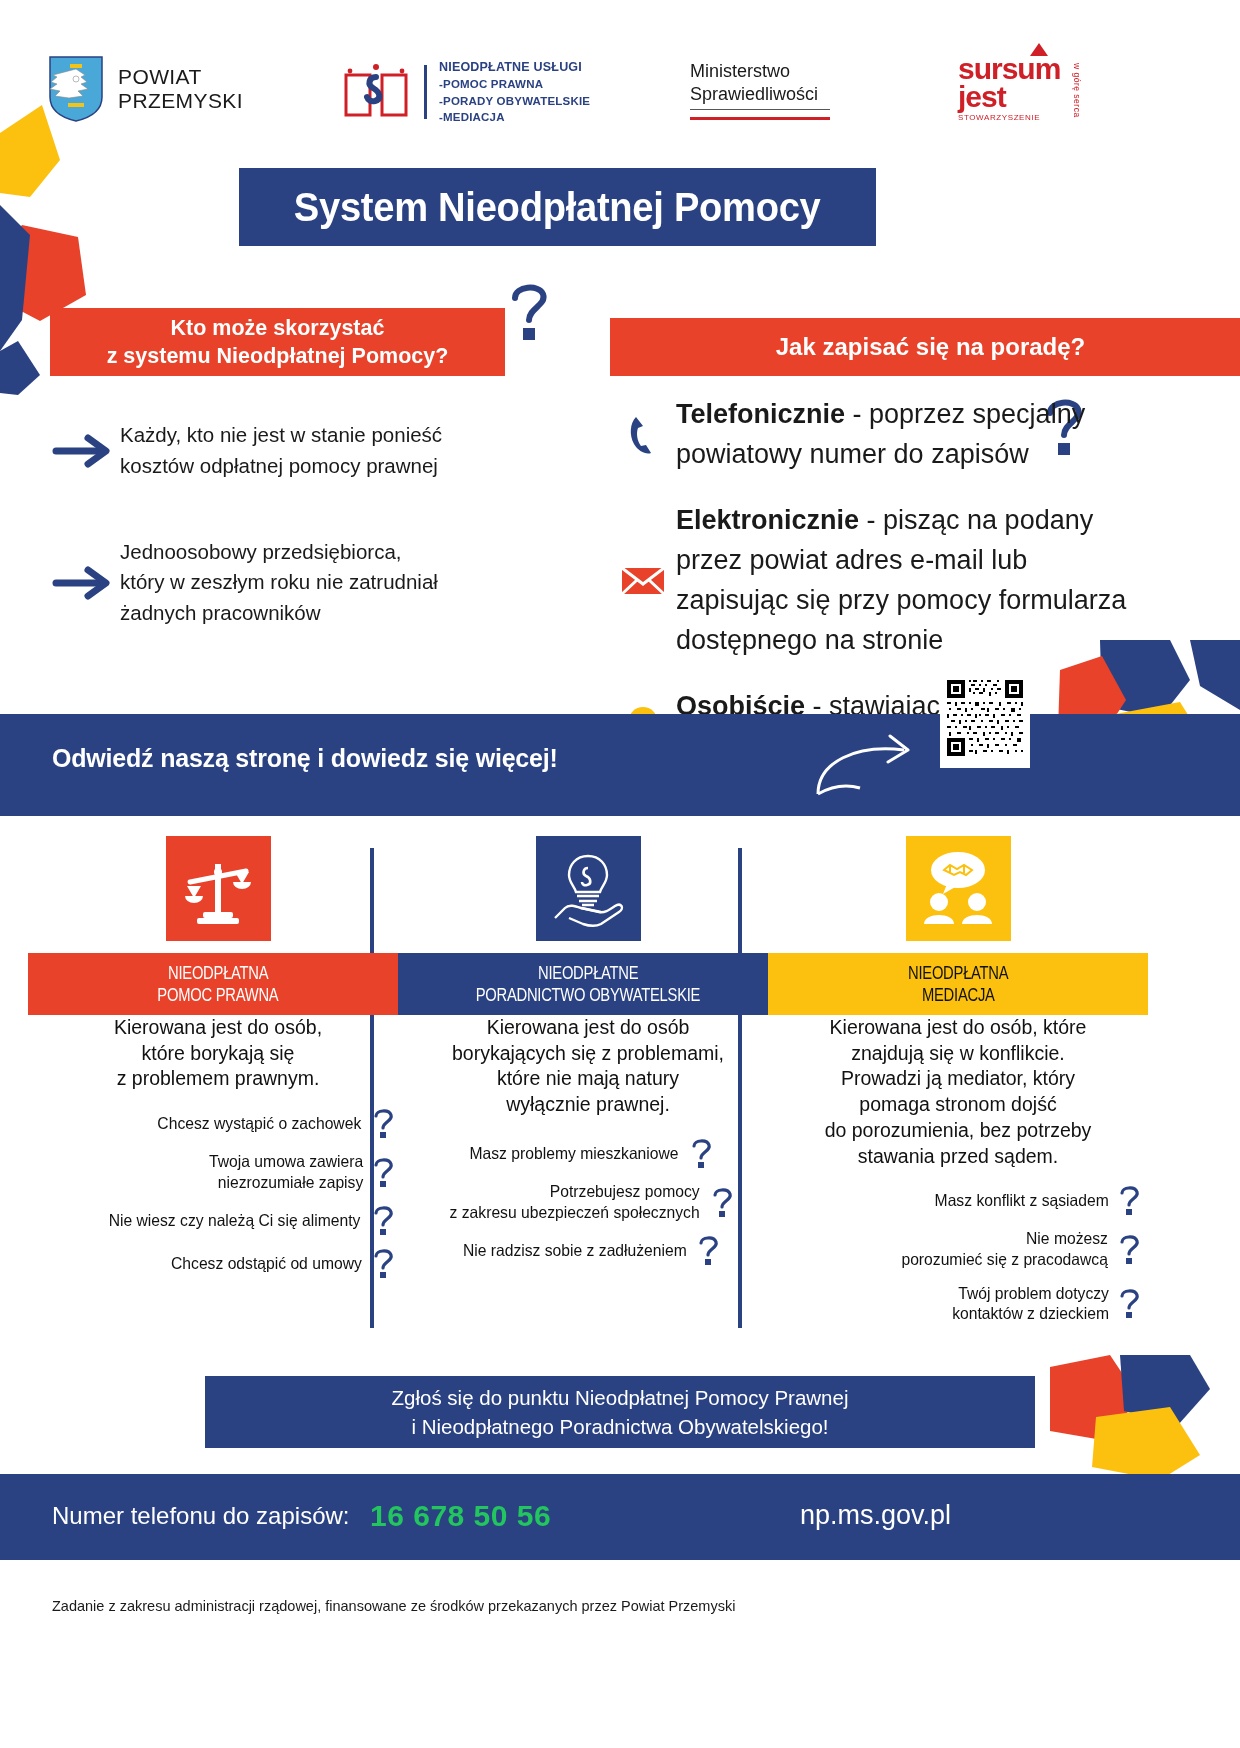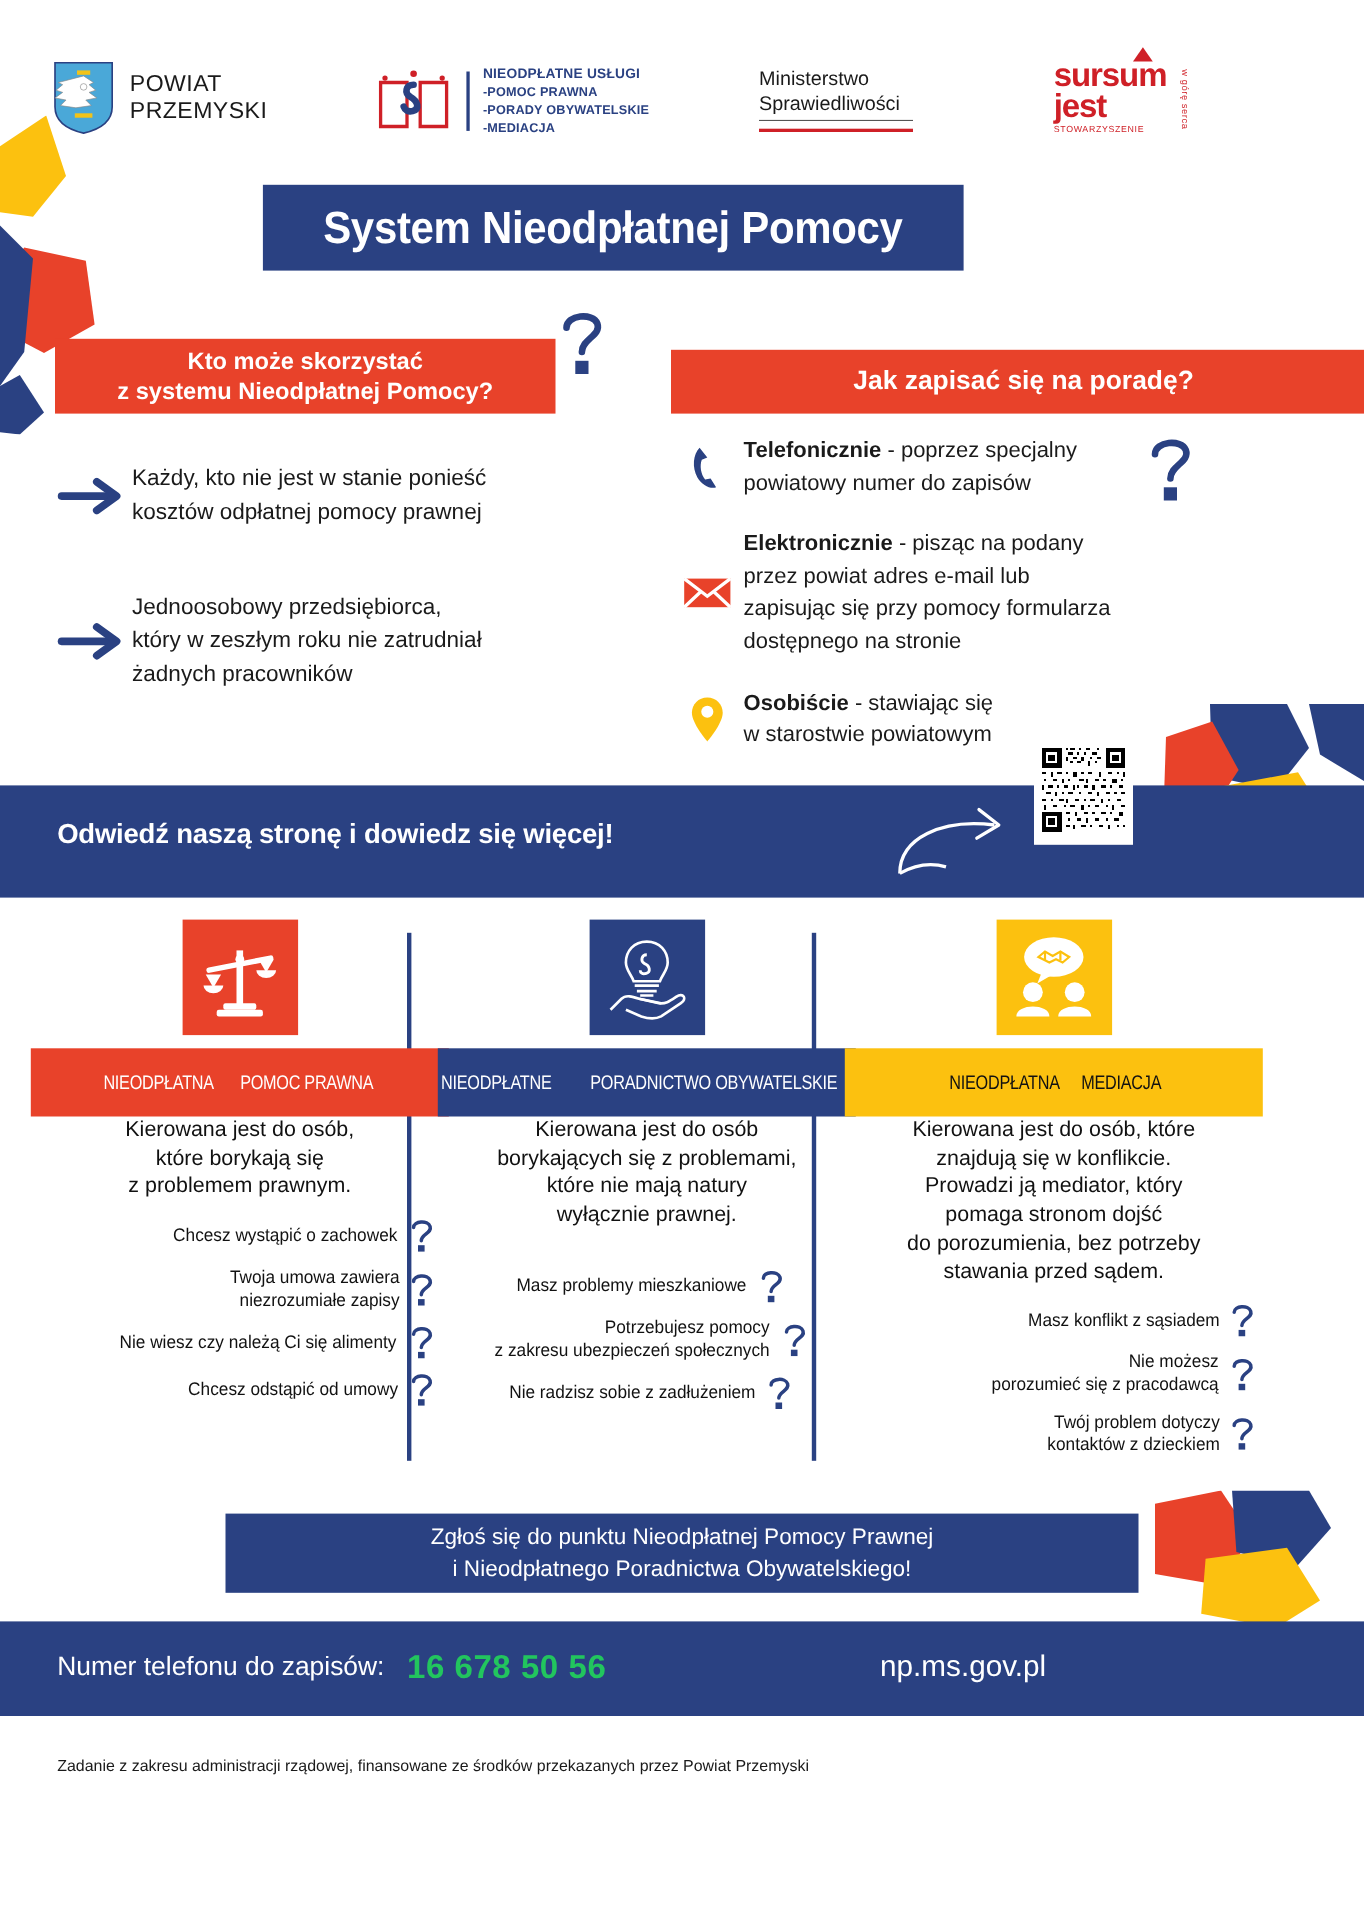--- a/index.html
+++ b/index.html
@@ -63,40 +63,40 @@
                 font-size:24px; }
 
   .arrow-rows { position:absolute; left:50px; top:420px; width:470px; }
   .arow { display:flex; align-items:center; margin-bottom:55px; }
   .arow .arrow { width:70px; flex:none; }
   .arow .txt { font-size:20.5px; line-height:1.5; color:#1a1a1a; }
 
   .contact-rows { position:absolute; left:610px; top:395px; width:560px; }
   .crow { display:flex; align-items:center; margin-bottom:26px; }
   .crow .ico { width:66px; flex:none; display:flex; justify-content:center; align-items:center; }
-  .crow .txt { font-size:20px; line-height:1.48; color:#1a1a1a; }
+  .crow .txt { font-size:27px; line-height:1.48; color:#1a1a1a; }
   .crow .txt b { font-weight:bold; }
 
   .qmark { position:absolute; }
 
   
   .cta-band { position:absolute; left:0; top:714px; width:1240px; height:102px; background:#2a4182; }
   .cta-band .cta-txt { position:absolute; left:52px; top:30px; color:#fff;
                        font-size:25px; font-weight:bold; letter-spacing:-.2px; }
   .qr { position:absolute; left:940px; top:668px; width:90px; height:100px; background:#fff; padding:5px; }
 
   
   .cols { position:absolute; left:0; top:836px; width:1240px; height:520px; }
   .col { position:absolute; width:380px; text-align:center; }
   .col1 { left:28px; } .col2 { left:398px; } .col3 { left:768px; }
   .col-div { position:absolute; top:12px; width:4px; height:480px; background:#2a4182; }
   .div1 { left:370px; } .div2 { left:738px; }
 
   .svc-icon { width:105px; height:105px; margin:0 auto; display:flex; align-items:center; justify-content:center; }
-  .svc-head { margin-top:12px; height:62px; display:flex; flex-direction:row;
+  .svc-head { margin-top:12px; height:62px; display:flex; flex-direction:column;
               align-items:center; justify-content:center; font-size:18px;
               line-height:1.25; letter-spacing:-.3px; transform-origin:center; }
   .svc-head span { display:block; transform: scaleX(.82); white-space:nowrap; }
   .svc-desc { font-size:19.5px; line-height:1.32; color:#111; }
   .svc-qs { margin-top:16px; }
   .q-item { display:flex; align-items:center; justify-content:flex-end; gap:5px;
             margin-bottom:13px; font-size:16.5px; line-height:1.25; color:#111; }
   .q-item .qt { text-align:right; transform:scaleX(.95); }
   .col1 .q-item { justify-content:flex-end; padding-right:14px; }
   .col2 .q-item { justify-content:center; }
@@ -499,21 +499,21 @@
       <div class="svc-head" style="background:#2a4182;color:#fff;">
         <span>NIEODPŁATNE</span>
         <span>PORADNICTWO OBYWATELSKIE</span>
       </div>
       <div class="svc-desc">
         <div>Kierowana jest do osób</div>
         <div>borykających się z problemami,</div>
         <div>które nie mają natury</div>
         <div>wyłącznie prawnej.</div>
       </div>
-      <div class="svc-qs" style="margin-top:36px;">
+      <div class="svc-qs" style="margin-top:20px;">
         <div class="q-item">
           <div class="qt">
               <div>Masz problemy mieszkaniowe</div>
             </div>
           <svg width="22" height="30" viewBox="0 0 22 30">
             <path d="M4 8 C4 2 17 1 19 7 C21 13 11 14 11 20" fill="none" stroke="#2a4182" stroke-width="3.2" stroke-linecap="round"></path>
             <rect x="8" y="24" width="6" height="6" fill="#2a4182"></rect>
           </svg>
         </div>
         <div class="q-item">

